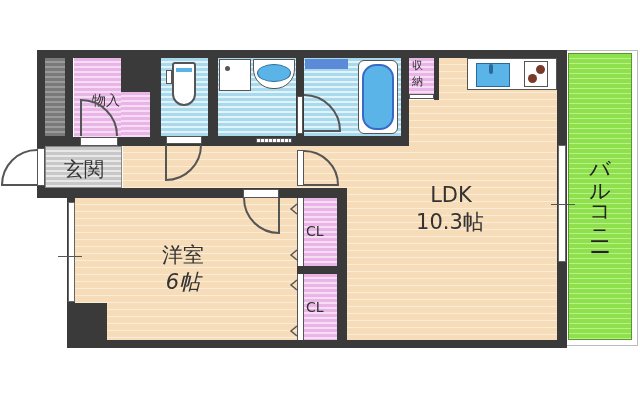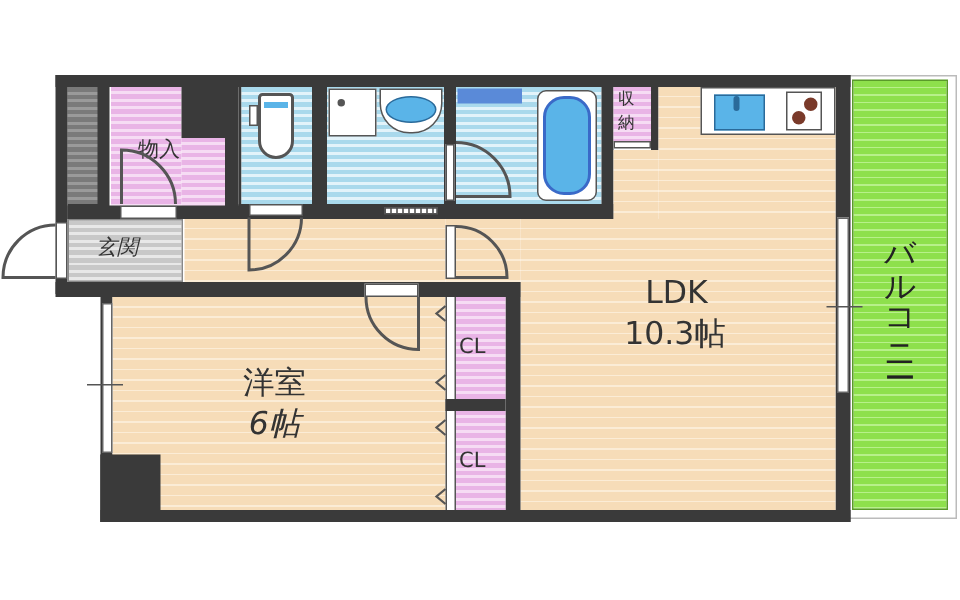--- a/index.html
+++ b/index.html
@@ -39,21 +39,21 @@
 <div class="abs wall" style="left:121px;top:58px;width:38px;height:34px;"></div>
 <div class="abs wall" style="left:150px;top:92px;width:9px;height:54px;"></div>
 <div class="label" style="left:92px;top:93px;font-size:14px;text-align:center;">物入</div>
 <svg style="left:80px;top:98px;" width="40" height="40">
   <path d="M1 38 L1 2 A36 36 0 0 1 37 38" fill="none" stroke="#555" stroke-width="2"></path>
 </svg>
 <div class="abs wall" style="left:45px;top:137px;width:115px;height:9px;"></div>
 <div class="opening" style="left:80px;top:137px;width:38px;height:9px;"></div>
 
 <div class="abs grey" style="left:45px;top:146px;width:77px;height:42px;border:1px solid #888;"></div>
-<div class="label" style="left:64px;top:158px;font-size:14px;font-style:italic;">玄関</div>
+<div class="label" style="left:64px;top:158px;font-size:20px;">玄関</div>
 <div class="abs" style="left:37px;top:148px;width:8px;height:38px;background:#fff;border:1px solid #555;"></div>
 <svg style="left:0px;top:148px;" width="38" height="38">
   <path d="M37 37 L2 37 A35 35 0 0 1 37 2" fill="none" stroke="#555" stroke-width="2"></path>
 </svg>
 
 <div class="abs floor" style="left:123px;top:146px;width:174px;height:42px;"></div>
 
 <div class="abs wall" style="left:159px;top:58px;width:2px;height:80px;"></div>
 <div class="abs blue" style="left:161px;top:58px;width:47px;height:78px;"></div>
 <div class="abs" style="left:172px;top:62px;width:24px;height:44px;background:#fff;border:2px solid #555;border-radius:3px 3px 12px 12px;"></div>

